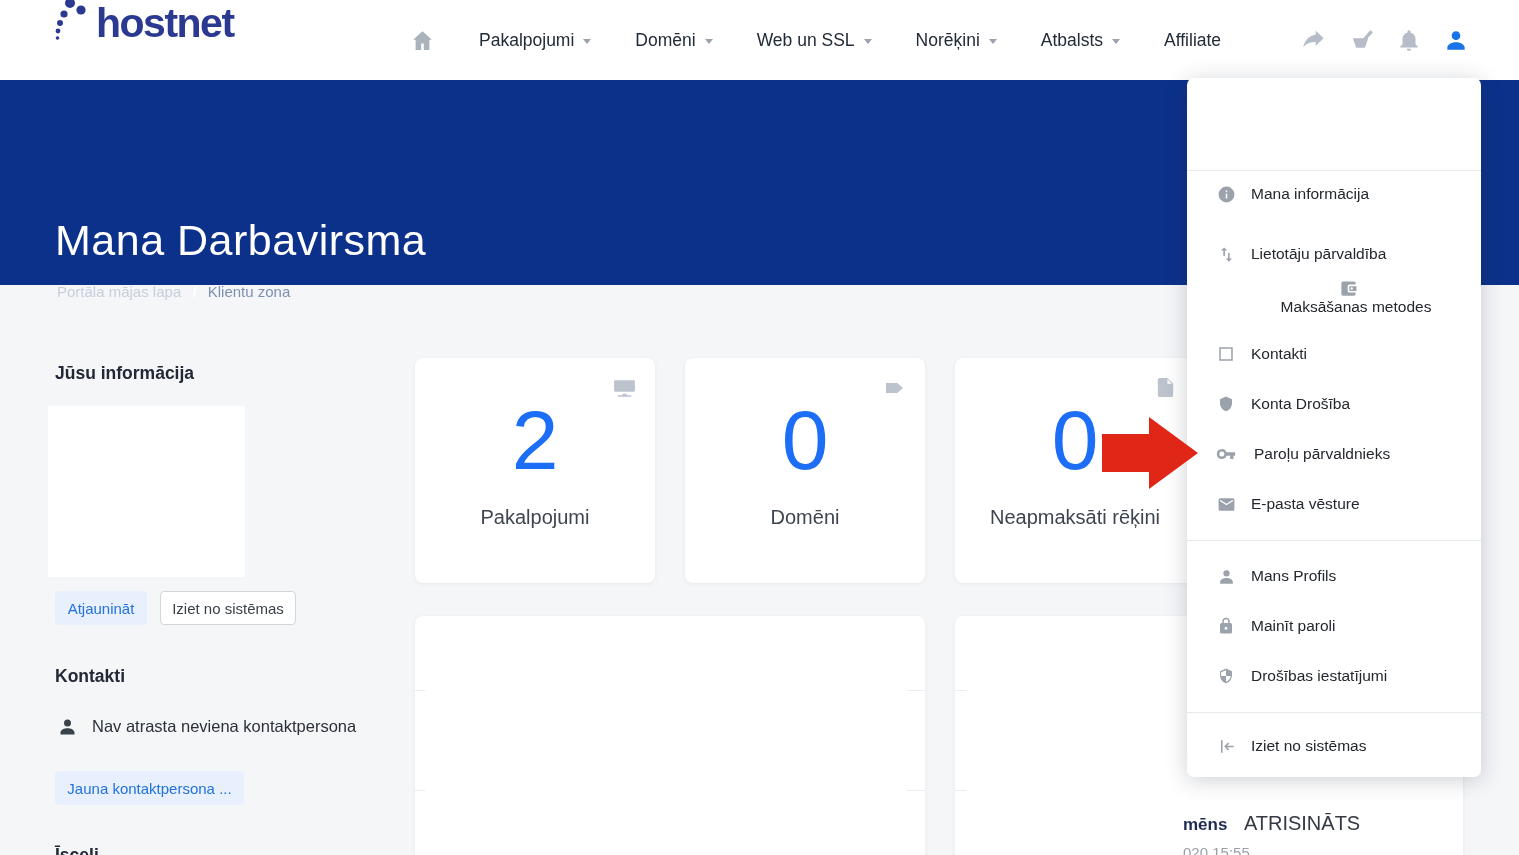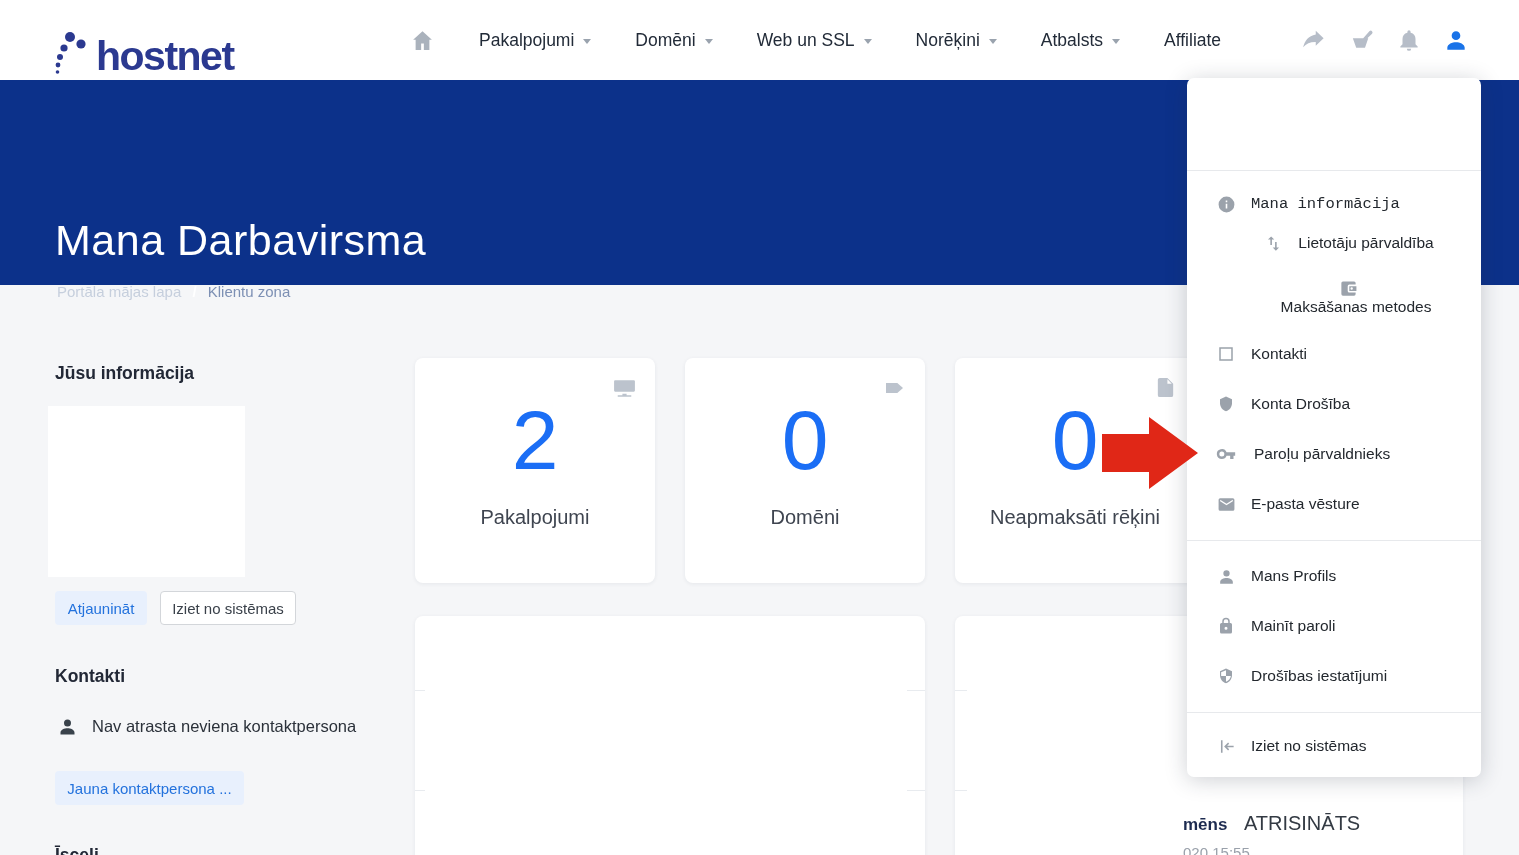--- a/index.html
+++ b/index.html
@@ -1,21 +1,21 @@
 <!DOCTYPE html>
 <html><head>
 <meta charset="utf-8">
 <style>
   * { margin:0; padding:0; box-sizing:border-box; }
   html,body { width:1519px; height:855px; overflow:hidden; }
   body { font-family:"Liberation Sans", sans-serif; background:#f5f6f8; position:relative; }
 
   
   .navbar { position:absolute; left:0; top:0; width:1519px; height:80px; background:#ffffff; z-index:20; }
-  .logo { position:absolute; left:53px; top:14px; height:84px; display:flex; align-items:center; cursor:pointer; }
+  .logo { position:absolute; left:53px; top:0; height:84px; display:flex; align-items:flex-start; cursor:pointer; }
   .logo-dots { margin-right:7px; margin-top:-4px; }
   .logo-text { font-size:41px; font-weight:700; color:#2b3990; letter-spacing:-1.5px; }
   .nav-menu { position:absolute; left:410px; top:0; height:80px; display:flex; align-items:center; gap:44px; }
   .nav-item { display:flex; align-items:center; font-size:17.5px; color:#222b38; cursor:pointer; }
   .nav-caret { width:0; height:0; border-left:4.5px solid transparent; border-right:4.5px solid transparent; border-top:5px solid #9aa3ae; margin-left:9px; margin-top:2px; }
   .nav-home { color:#aab2bc; display:flex; align-items:center; cursor:pointer; }
   .nav-actions { position:absolute; right:50px; top:0; height:80px; display:flex; align-items:center; gap:21px; }
   .nav-action { color:#b6bdc8; cursor:pointer; display:flex; align-items:center; }
   .nav-action.active { color:#1a73e8; }
 
@@ -200,29 +200,29 @@
     <span class="ticket-title">mēns</span>
     <span class="ticket-status">ATRISINĀTS</span>
   </div>
   <div class="ticket-time">020 15:55</div>
 </div>
 
 <div class="user-menu">
   <div style="position:absolute; left:0; top:0; width:100%; height:92px;"></div>
   <div class="menu-divider" style="top:92px;"></div>
 
-  <div class="menu-item" style="top:101px;font-family:Liberation Mono, monospace;">
+  <div class="menu-item" style="top:91px;">
     <span class="menu-icon">
         <svg width="19" height="19" viewBox="0 0 24 24" fill="currentColor">
           <path d="M12 2a10 10 0 1 0 0 20 10 10 0 0 0 0-20zm1 15h-2v-6h2v6zm0-8h-2V7h2v2z"></path>
         </svg>
       </span>
     <span class="menu-label">Mana informācija</span>
   </div>
-  <div class="menu-item" style="top:140px;justify-content:center;">
+  <div class="menu-item" style="top:151px;">
     <span class="menu-icon">
         <svg width="19" height="19" viewBox="0 0 24 24" fill="currentColor">
           <path d="M16 17.01V10h-2v7.01h-3L15 21l4-3.99h-3zM9 3 5 6.99h3V14h2V6.99h3L9 3z"></path>
         </svg>
       </span>
     <span class="menu-label">Lietotāju pārvaldība</span>
   </div>
   <div class="menu-item" style="top:201px;flex-direction:column;">
     <span class="menu-icon">
         <svg width="19" height="19" viewBox="0 0 24 24" fill="currentColor">

